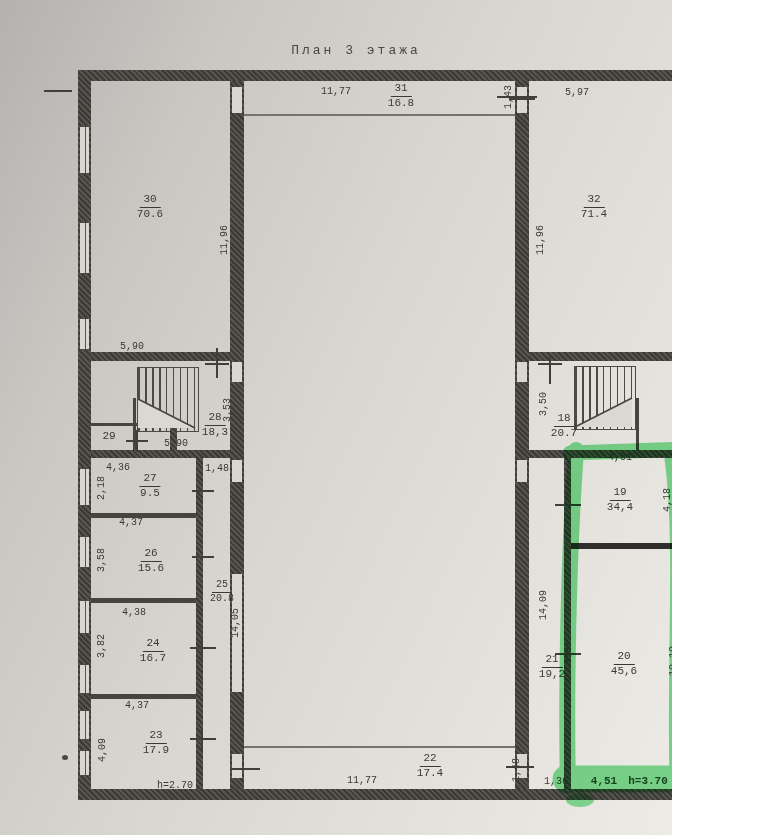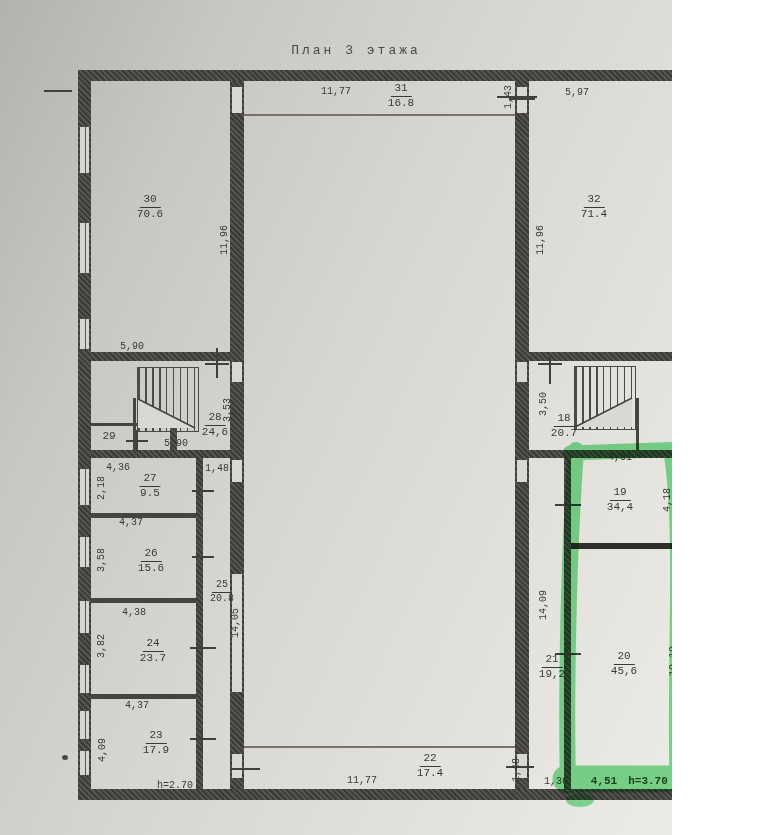--- a/index.html
+++ b/index.html
@@ -140,21 +140,21 @@
   <div class="rlabel" style="left:401px;top:82px">
     <span class="num">31</span>
     <div>16.8</div>
   </div>
   <div class="rlabel" style="left:594px;top:193px">
     <span class="num">32</span>
     <div>71.4</div>
   </div>
   <div class="rlabel" style="left:215px;top:411px">
     <span class="num">28</span>
-    <div>24,6</div>
+    <div>18,3</div>
   </div>
   <div class="rlabel" style="left:109px;top:430px">
     <span class="num nol">29</span>
   </div>
   <div class="rlabel" style="left:564px;top:412px">
     <span class="num">18</span>
     <div>20.7</div>
   </div>
   <div class="rlabel" style="left:150px;top:472px">
     <span class="num">27</span>
@@ -163,21 +163,21 @@
   <div class="rlabel" style="left:151px;top:547px">
     <span class="num">26</span>
     <div>15.6</div>
   </div>
   <div class="rlabel" style="left:222px;top:579px;font-size:10px">
     <span class="num">25</span>
     <div>20.8</div>
   </div>
   <div class="rlabel" style="left:153px;top:637px">
     <span class="num">24</span>
-    <div>23.7</div>
+    <div>16.7</div>
   </div>
   <div class="rlabel" style="left:156px;top:729px">
     <span class="num">23</span>
     <div>17.9</div>
   </div>
   <div class="rlabel" style="left:430px;top:752px">
     <span class="num">22</span>
     <div>17.4</div>
   </div>
   <div class="rlabel" style="left:552px;top:653px">

